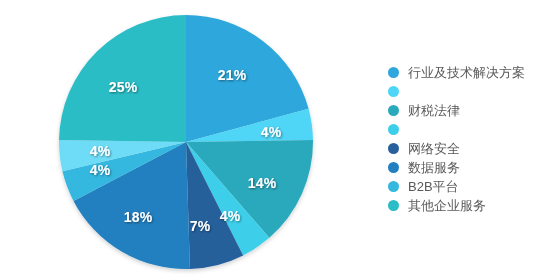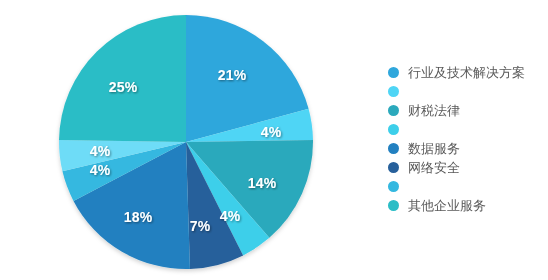--- a/index.html
+++ b/index.html
@@ -123,29 +123,30 @@
         <span class="legend-dot" style="background: rgb(79, 213, 245);"></span>
       </div>
       <div class="legend-item">
         <span class="legend-dot" style="background: rgb(43, 169, 188);"></span>
         <span class="legend-label">财税法律</span>
       </div>
       <div class="legend-item">
         <span class="legend-dot" style="background: rgb(61, 207, 234);"></span>
       </div>
       <div class="legend-item">
+        <span class="legend-dot" style="background: rgb(39, 96, 155);"></span>
+        <span class="legend-label">网络安全</span>
+      </div>
+      <div class="legend-item">
         <span class="legend-dot" style="background: rgb(34, 128, 192);"></span>
         <span class="legend-label">数据服务</span>
       </div>
       <div class="legend-item">
-        <span class="legend-dot" style="background: rgb(39, 96, 155);"></span>
-        <span class="legend-label">网络安全</span>
-      </div>
-      <div class="legend-item">
         <span class="legend-dot" style="background: rgb(52, 184, 224);"></span>
+        <span class="legend-label">B2B平台</span>
       </div>
       <div class="legend-item">
         <span class="legend-dot" style="background: rgb(43, 189, 198);"></span>
         <span class="legend-label">其他企业服务</span>
       </div>
     </div>
 
 </div>
 
 </body></html>

